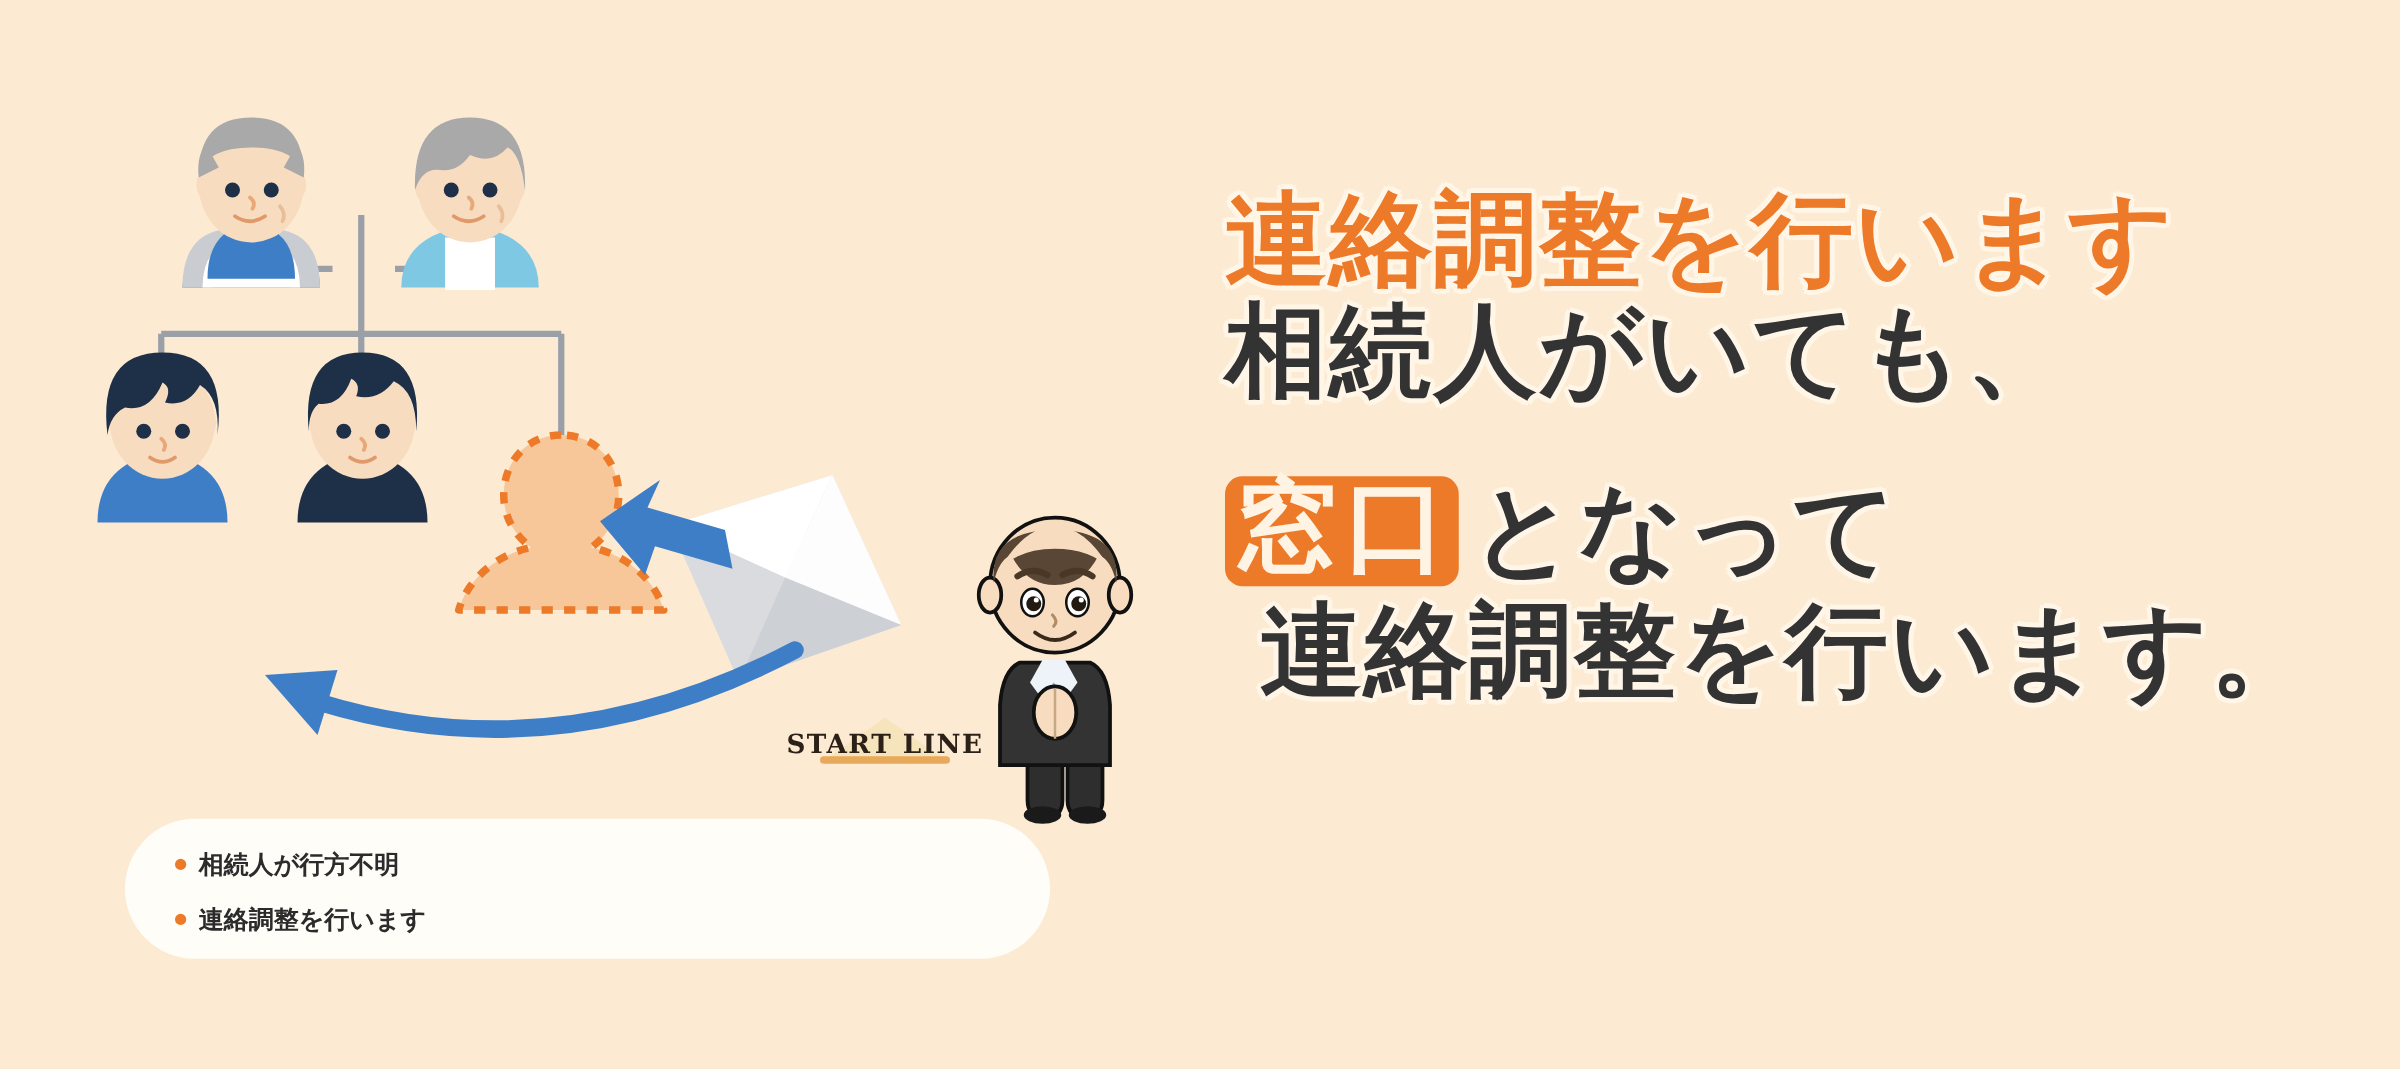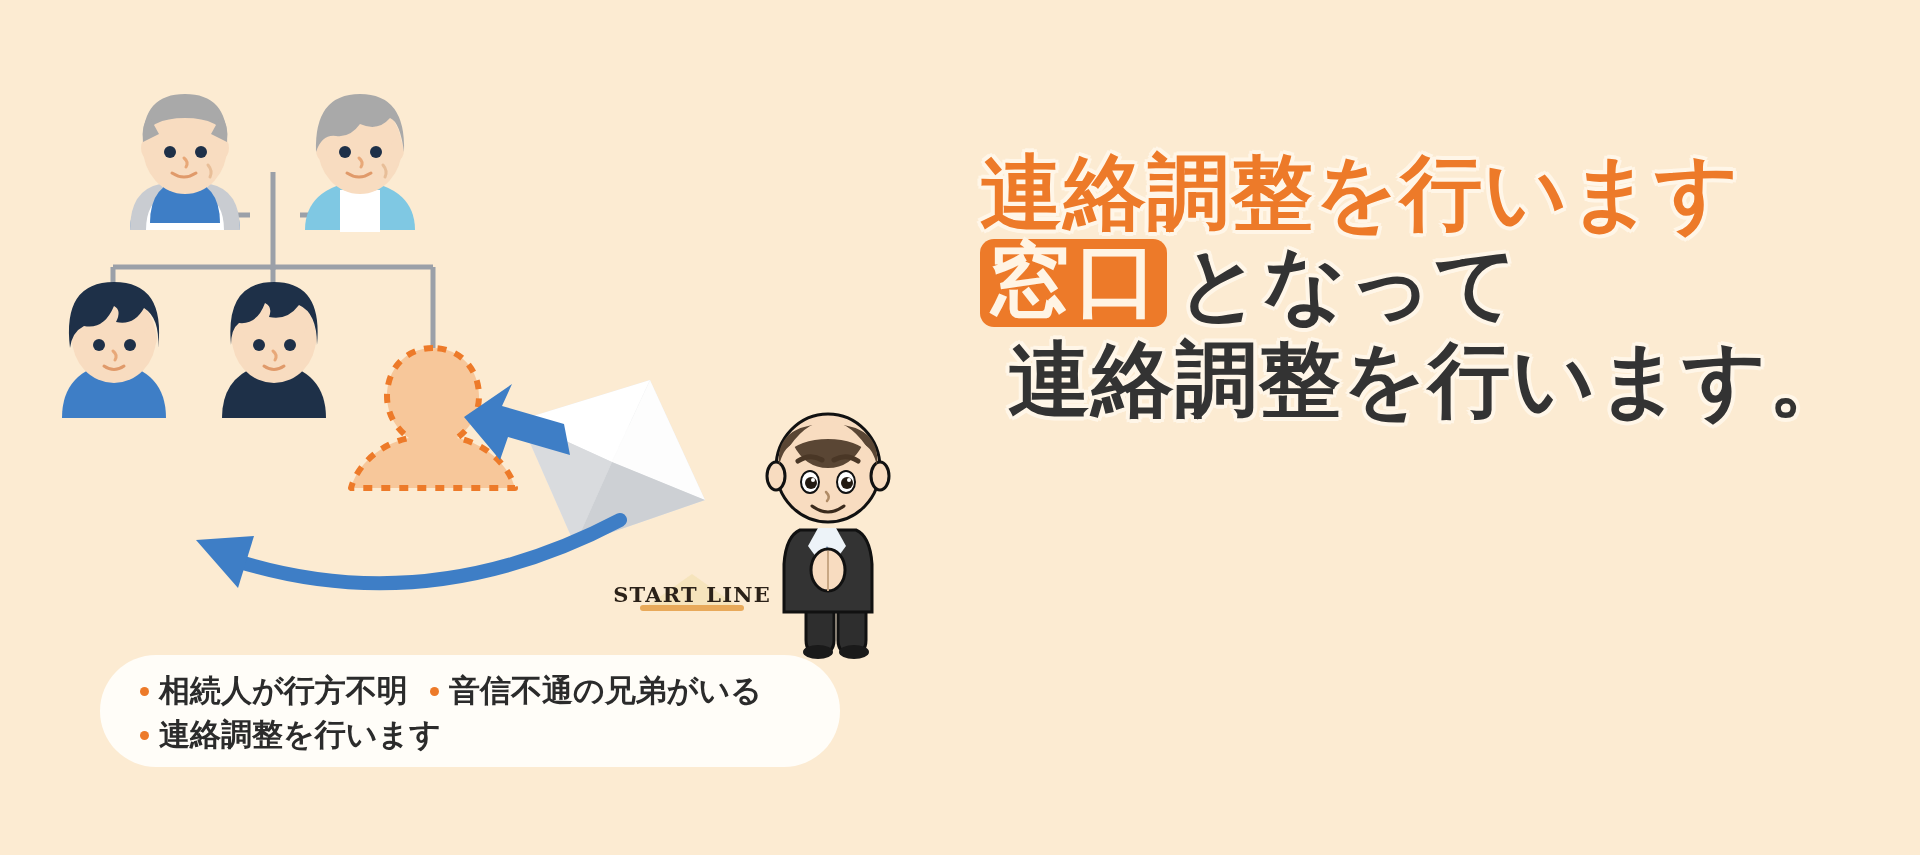--- a/index.html
+++ b/index.html
@@ -5,21 +5,21 @@
   html,body{margin:0;padding:0;}
   body{
     width:1920px;height:855px;overflow:hidden;
     background:#FCEBD2;
     font-family:"DejaVu Sans","Liberation Sans",sans-serif;
     position:relative;
   }
   #stage{position:absolute;inset:0;}
 
   
-  #illus{position:absolute;left:0;top:0;width:900px;height:765px;}
+  #illus{position:absolute;left:16px;top:0;width:900px;height:765px;}
 
   
   #headline{
     position:absolute;left:980px;top:150px;width:900px;
   }
   .hl-line{
     font-weight:900;
     letter-spacing:.02em;
     line-height:1.04;
     white-space:nowrap;
@@ -57,21 +57,21 @@
     left:100px;top:655px;
     width:740px;height:112px;
     background:#FFFDF8;
     border-radius:56px;
     box-sizing:border-box;
     padding:14px 40px 0 40px;
   }
   .bullet-row{display:flex;align-items:center;height:44px;}
   .bullet{
     display:flex;align-items:center;
-    font-size:31px;font-weight:700;color:#2B2B2B;
+    font-size:20px;font-weight:700;color:#2B2B2B;
     white-space:nowrap;
   }
   .bullet.col1{width:290px;}
   .dot{
     width:9px;height:9px;border-radius:50%;
     background:#ED7A29;margin-right:10px;flex:none;
   }
 </style>
 </head>
 <body>
@@ -218,35 +218,32 @@
       </g>
     </svg>
   </div>
 
   <div id="bullet-card">
     <div class="bullet-row">
       <div class="bullet col1">
         <span class="dot"></span>
         <span>相続人が行方不明</span>
       </div>
-      <div class="bullet">
-        <span class="dot"></span>
-        <span>音信不通の兄弟がいる</span>
-      </div>
     </div>
     <div class="bullet-row">
       <div class="bullet col1">
         <span class="dot"></span>
         <span>連絡調整を行います</span>
       </div>
     </div>
   </div>
 
   <div id="headline">
     <div class="hl-line hl-1">連絡調整を行います</div>
+    <div class="hl-line hl-2">相続人がいても、</div>
     <div class="hl-line hl-3">
       <span class="badge">
         <span>窓</span>
         <span>口</span>
       </span>
       <span>となって</span>
     </div>
     <div class="hl-line hl-4">連絡調整を行います。</div>
   </div>
 

